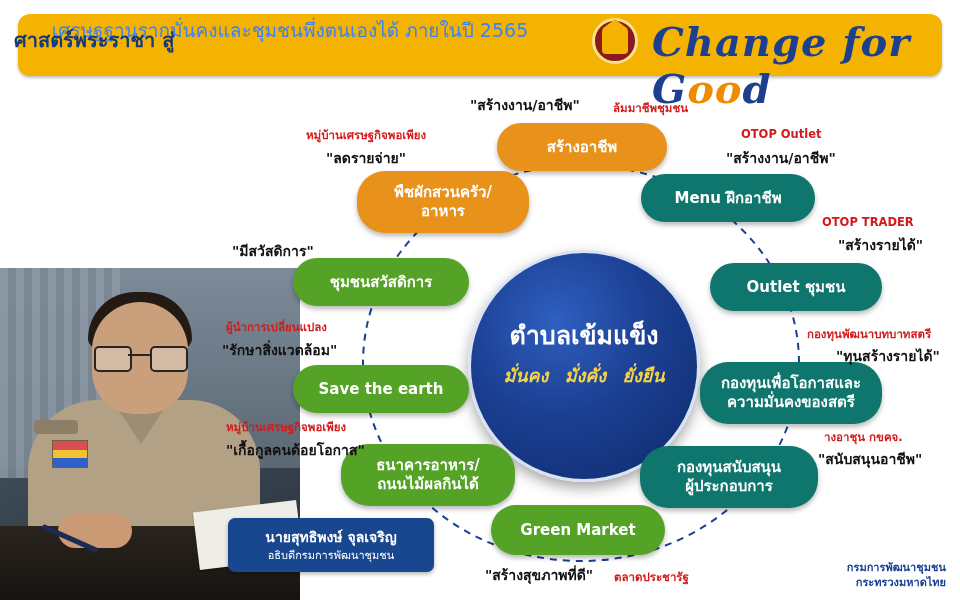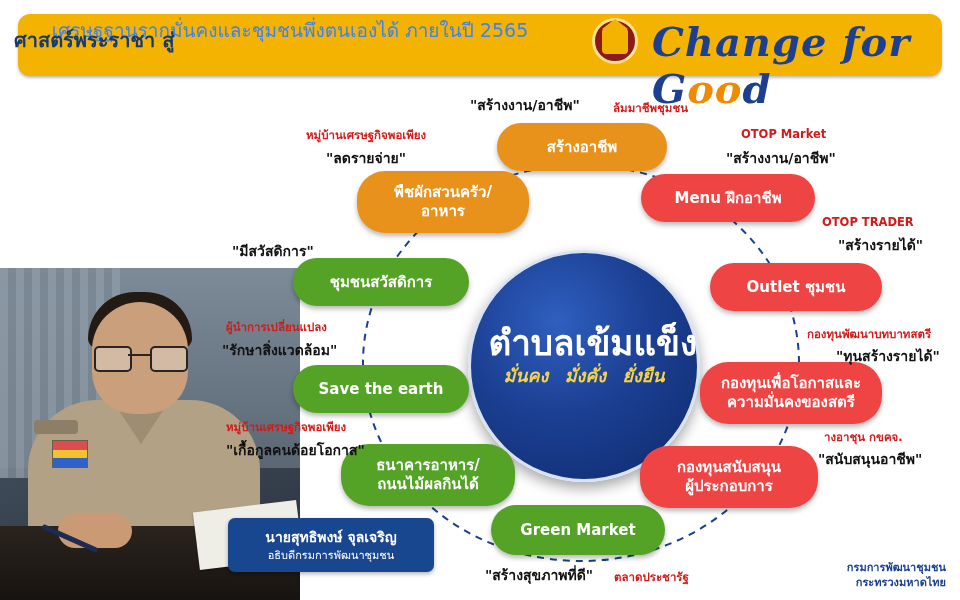--- a/index.html
+++ b/index.html
@@ -226,22 +226,22 @@
     left: 468px;
     top: 250px;
     width: 226px;
     height: 226px;
     border-radius: 50%;
     background: radial-gradient(circle at 38% 30%, #2f5fc0 0%, #1b3f92 45%, #0f2a6b 100%);
     box-shadow: 0 6px 14px rgba(0,0,0,.35);
     border: 3px solid #d9e2f3;
   }
   .center-title {
-    position: absolute; left: 0; top: 62px; width: 226px; text-align: right;
-    color: #ffffff; font-size: 35px; font-weight: bold;
+    position: absolute; left: 0; top: 62px; width: 226px; text-align: center;
+    color: #ffffff; font-size: 25px; font-weight: bold;
   }
   .center-sub {
     position: absolute; left: 0; top: 108px; width: 226px; text-align: center;
     color: #f5d34a; font-size: 18px; font-style: italic; font-weight: bold;
   }
   .center-sub span { margin: 16px 5px; }
 
   
   .node {
     position: absolute;
@@ -253,21 +253,21 @@
     display: flex;
     align-items: center;
     justify-content: center;
     text-align: center;
     line-height: 19px;
     box-sizing: border-box;
     padding: 4px 8px;
   }
   .node.orange { background: #e8921c; }
   .node.green  { background: #54a326; }
-  .node.blue   { background: #ef4444; }
+  .node.blue   { background: #0f766e; }
 
   
   .cap {
     position: absolute;
     font-size: 13px;
     color: #1a1a1a;
     white-space: nowrap;
     font-weight: bold;
   }
   .cap.small-red {
@@ -403,21 +403,21 @@
 
   <div class="cap small-red" style="left:824px; top:428px;">างอาชุน กขคจ.</div>
   <div class="cap plain" style="left:818px; top:448px; font-size:14px;">"สนับสนุนอาชีพ"</div>
 
   <div class="cap small-red" style="left:807px; top:325px;">กองทุนพัฒนาบทบาทสตรี</div>
   <div class="cap plain" style="left:836px; top:345px; font-size:14px;">"ทุนสร้างรายได้"</div>
 
   <div class="cap small-red" style="left:822px; top:215px;">OTOP TRADER</div>
   <div class="cap plain" style="left:838px; top:234px; font-size:14px;">"สร้างรายได้"</div>
 
-  <div class="cap small-red" style="left:741px; top:127px;">OTOP Market</div>
+  <div class="cap small-red" style="left:741px; top:127px;">OTOP Outlet</div>
   <div class="cap plain" style="left:726px; top:147px; font-size:14px;">"สร้างงาน/อาชีพ"</div>
 
   <div class="footer">
     <div>กรมการพัฒนาชุมชน</div>
     <div>กระทรวงมหาดไทย</div>
   </div>
 
 </div>
 
 </body></html>

